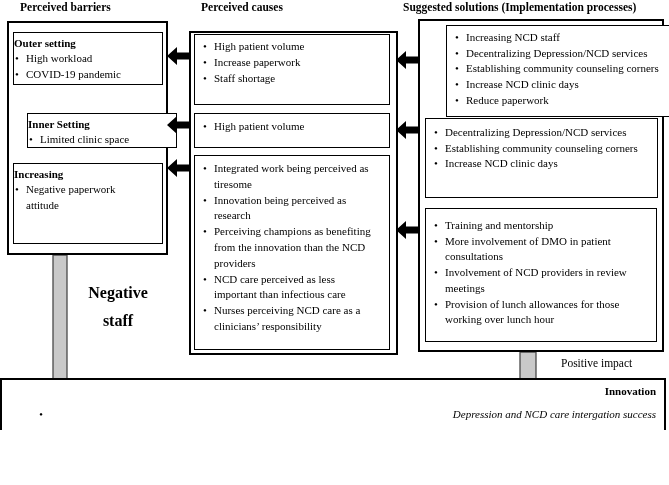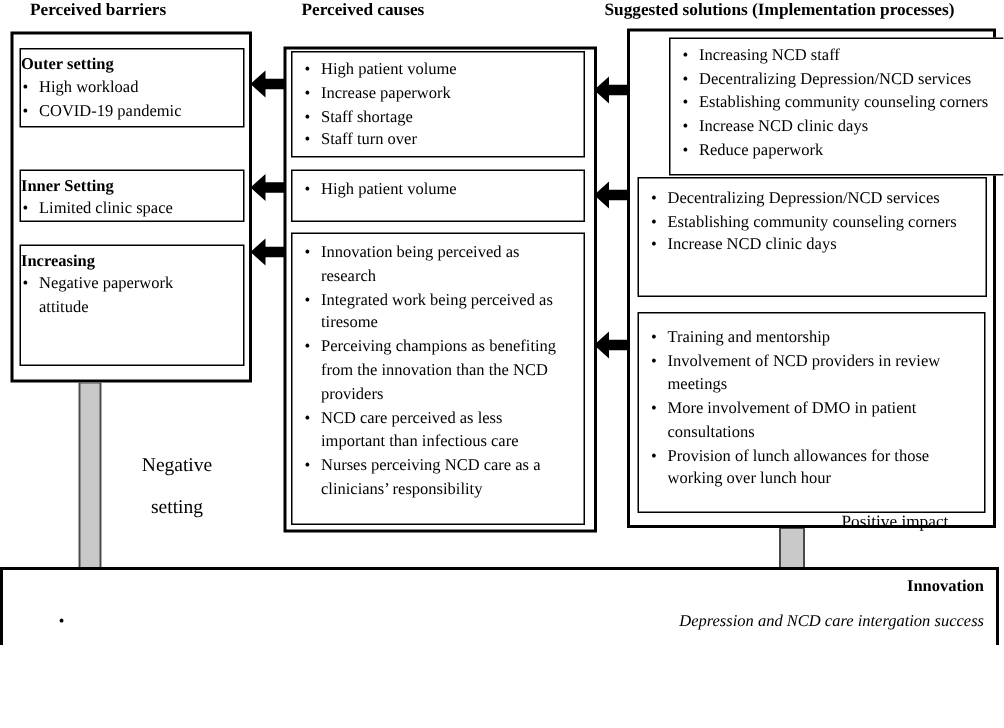--- a/index.html
+++ b/index.html
@@ -13,41 +13,41 @@
   .box-title{font-weight:bold;font-size:11px;line-height:14px;margin:0 0 1px 0;}
   ul.bullets{margin:0;padding:0;list-style:none;font-size:11px;}
   ul.bullets li{position:relative;padding-left:12px;}
   ul.bullets li::before{content:"\2022";position:absolute;left:1px;}
   .list--l li{line-height:15.5px;font-family:Liberation Serif, serif;}
   .list--m li{line-height:15.8px;}
   .list--r li{line-height:15.7px;}
   
   #box-l1,#box-l2,#box-l3{padding:3px 16px 0 0;}
   #box-l1{left:13px;top:32px;width:150px;height:53px;}
-  #box-l2{left:13px;top:113px;width:150px;height:35px;}
+  #box-l2{left:27px;top:113px;width:150px;height:35px;}
   #box-l3{left:13px;top:163px;width:150px;height:81px;}
   #box-l-outer{left:7px;top:21px;width:161px;height:234px;}
   
   #box-m-outer{left:189px;top:31px;width:209px;height:324px;}
   #box-m1{left:194px;top:34px;width:196px;height:71px;padding:4px 6px 0 7px;}
   #box-m2{left:194px;top:113px;width:196px;height:35px;padding:5px 6px 0 7px;}
   #box-m3{left:194px;top:155px;width:196px;height:195px;padding:5px 14px 0 7px;}
   
   #box-r-outer{left:418px;top:19px;width:246px;height:333px;}
   #box-r1{left:425px;top:25px;width:233px;height:92px;padding:4px 10px 0 7px;overflow:hidden;margin-left:21px;}
   #box-r2{left:425px;top:118px;width:233px;height:80px;padding:6px 10px 0 7px;}
   #box-r3{left:425px;top:208px;width:232px;height:134px;padding:9px 12px 0 7px;}
   
   #box-innovation{left:0px;top:378px;width:666px;height:81px;border-width:2px;padding:4px 8px;text-align:right;}
   #box-innovation ul.bullets{margin-top:9px;padding-left:28px;}
   #box-innovation ul.bullets li{padding-left:15px;line-height:15px;font-style:italic;}
   
   #negative-impact{position:absolute;left:86px;top:279px;width:64px;text-align:center;
-    font-weight:normal;font-size:13px;line-height:28px;margin-top:17px;}
-  #positive-impact{position:absolute;left:561px;top:342px;font-size:11.5px;white-space:nowrap;}
+    font-weight:bold;font-size:16px;line-height:28px;}
+  #positive-impact{position:absolute;left:561px;top:357px;font-size:11.5px;white-space:nowrap;}
   .arrow{position:absolute;}
 </style>
 </head>
 <body>
 
 <div id="figure">
 
   <div class="col-heading" style="left:20px">Perceived barriers</div>
   <div class="col-heading" style="left:201px">Perceived causes</div>
   <div class="col-heading" style="left:403px">Suggested solutions (Implementation processes)</div>
@@ -72,32 +72,31 @@
         <li>Negative paperwork attitude</li>
       </ul>
   </div>
 
   <div class="box box--outer" id="box-m-outer"></div>
   <div class="box" id="box-m1">
     <ul class="bullets list--m">
         <li>High patient volume</li>
         <li>Increase paperwork</li>
         <li>Staff shortage</li>
-        <li>Staff turn over</li>
       </ul>
   </div>
   <div class="box" id="box-m2">
     <ul class="bullets list--m">
         <li>High patient volume</li>
       </ul>
   </div>
   <div class="box" id="box-m3">
     <ul class="bullets list--m">
+        <li>Integrated work being perceived as tiresome</li>
         <li>Innovation being perceived as research</li>
-        <li>Integrated work being perceived as tiresome</li>
         <li>Perceiving champions as benefiting from the innovation than the NCD providers</li>
         <li>NCD care perceived as less important than infectious care</li>
         <li>Nurses perceiving NCD care as a clinicians’ responsibility</li>
       </ul>
   </div>
 
   <div class="box box--outer" id="box-r-outer"></div>
   <div class="box" id="box-r1">
     <ul class="bullets list--r">
         <li>Increasing NCD staff</li>
@@ -110,22 +109,22 @@
   <div class="box" id="box-r2">
     <ul class="bullets list--r">
         <li>Decentralizing Depression/NCD services</li>
         <li>Establishing community counseling corners</li>
         <li>Increase NCD clinic days</li>
       </ul>
   </div>
   <div class="box" id="box-r3">
     <ul class="bullets list--r">
         <li>Training and mentorship</li>
+        <li>More involvement of DMO in patient consultations</li>
         <li>Involvement of NCD providers in review meetings</li>
-        <li>More involvement of DMO in patient consultations</li>
         <li>Provision of lunch allowances for those working over lunch hour</li>
       </ul>
   </div>
 
   <svg class="arrow" style="left:166px;top:46px" width="24" height="20">
       <polygon points="24,6.5 11,6.5 11,1 1,10 11,19 11,13.5 24,13.5" fill="#000"></polygon>
     </svg>
   <svg class="arrow" style="left:166px;top:115px" width="24" height="20">
       <polygon points="24,6.5 11,6.5 11,1 1,10 11,19 11,13.5 24,13.5" fill="#000"></polygon>
     </svg>
@@ -145,21 +144,21 @@
 
   <svg class="arrow" style="left:43px;top:255px" width="36" height="150">
     <polygon points="10,0 24,0 24,135 33,135 17,148.5 1,135 10,135" fill="#c9c9c9" stroke="#4a4a4a" stroke-width="1.3"></polygon>
   </svg>
   <svg class="arrow" style="left:504px;top:352px" width="47" height="52">
     <polygon points="16,0 32,0 32,37 45,37 23.5,50.5 2,37 16,37" fill="#c9c9c9" stroke="#4a4a4a" stroke-width="1.3"></polygon>
   </svg>
 
   <div id="negative-impact">
     <div>Negative</div>
-    <div>setting</div>
+    <div>staff</div>
   </div>
   <div id="positive-impact">Positive impact</div>
 
   <div class="box" id="box-innovation">
     <div class="box-title">Innovation</div>
     <ul class="bullets">
         <li>Depression and NCD care intergation success</li>
       </ul>
   </div>
 

